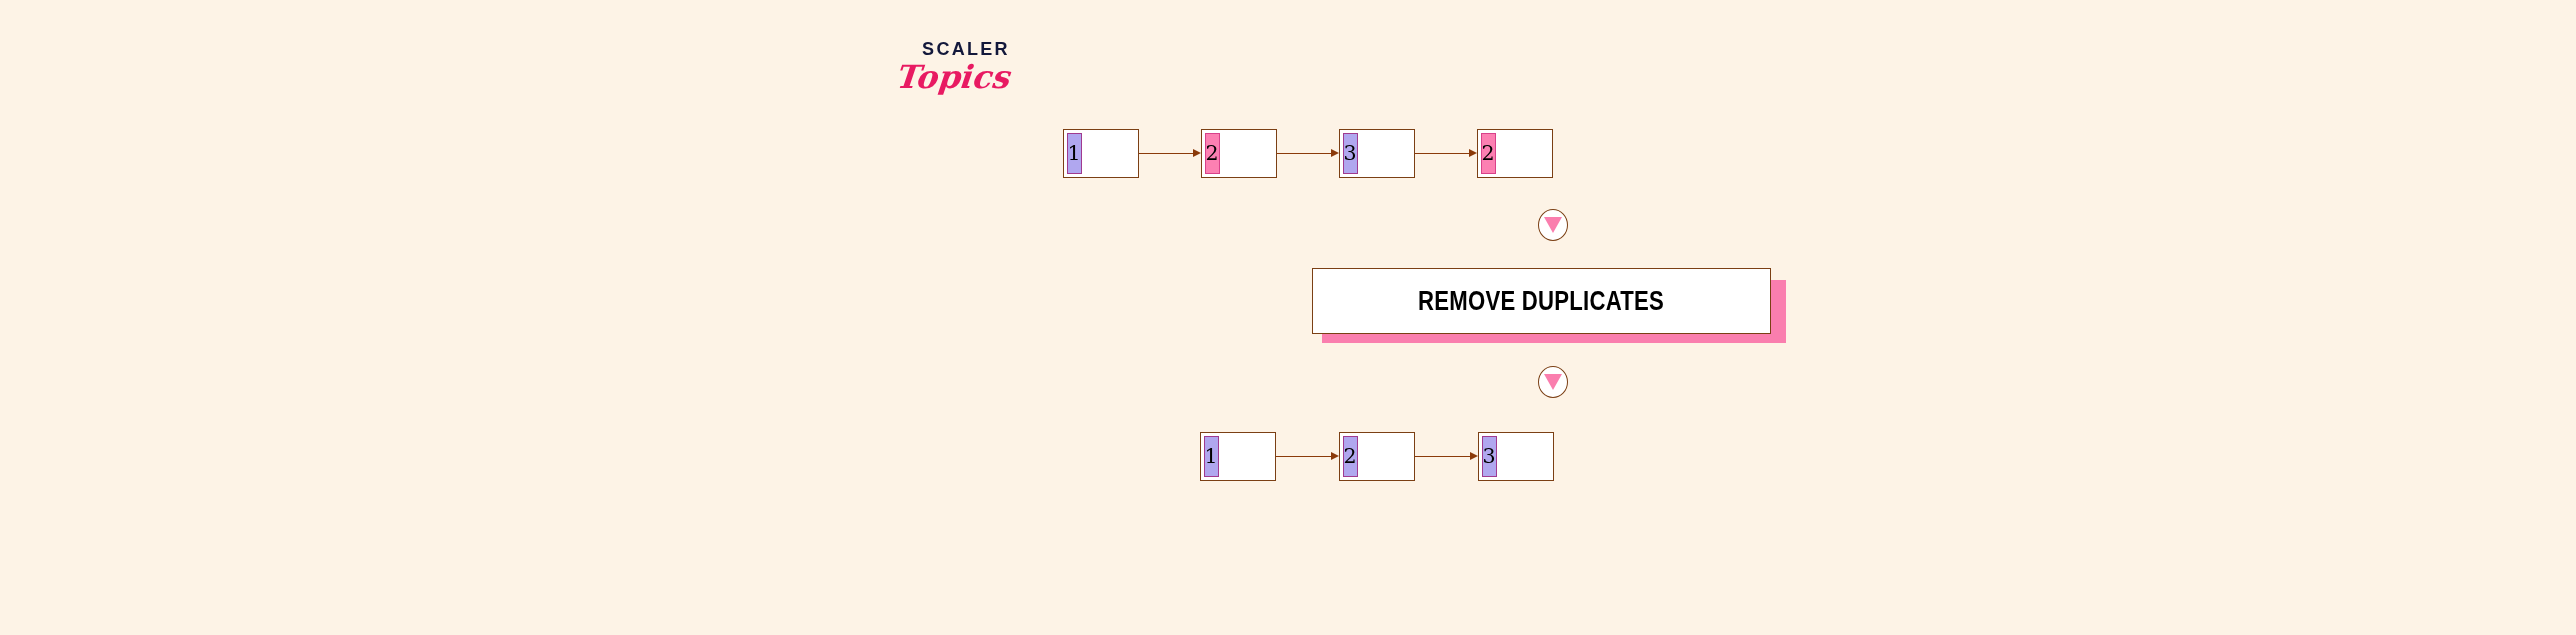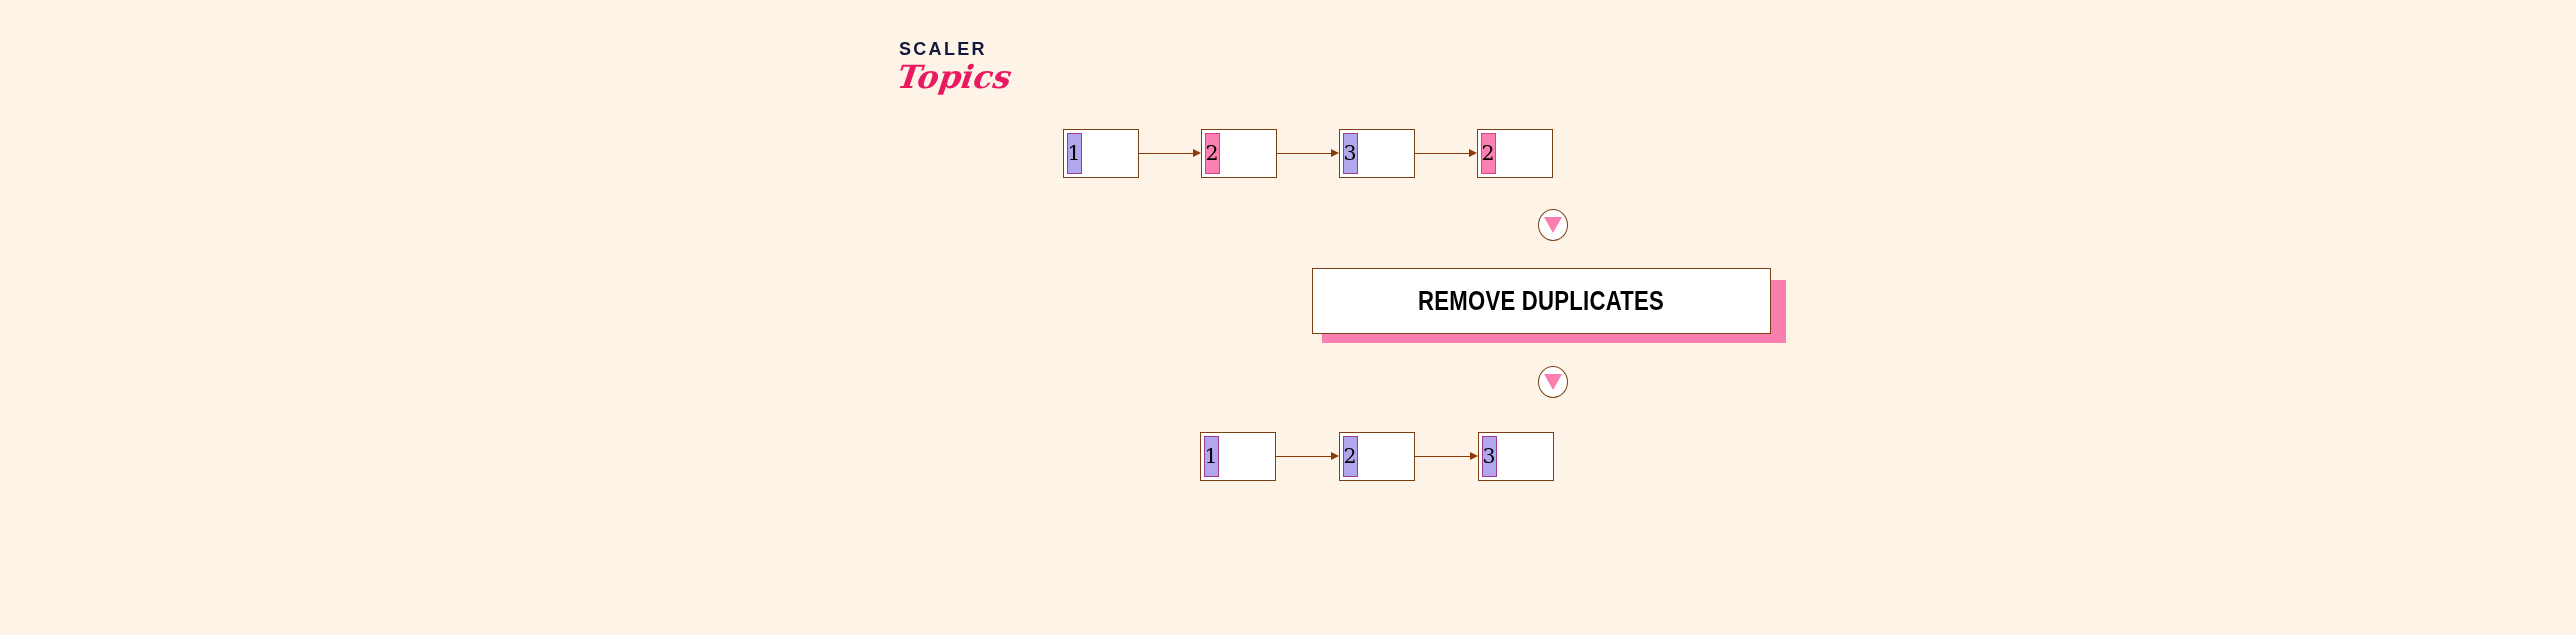--- a/index.html
+++ b/index.html
@@ -24,20 +24,21 @@
     height: 70px;
     user-select: none;
   }
   .logo-scaler {
     font-family: "Liberation Sans", sans-serif;
     font-weight: 700;
     font-size: 18px;
     letter-spacing: 2.3px;
     color: #13183B;
     line-height: 1;
+    text-align: center;
   }
   .logo-topics {
     font-family: "DejaVu Serif", serif;
     font-style: italic;
     font-weight: 700;
     font-size: 32px;
     color: #E81A62;
     line-height: 1;
     margin-top: 3.1px;
     margin-left: 1px;

